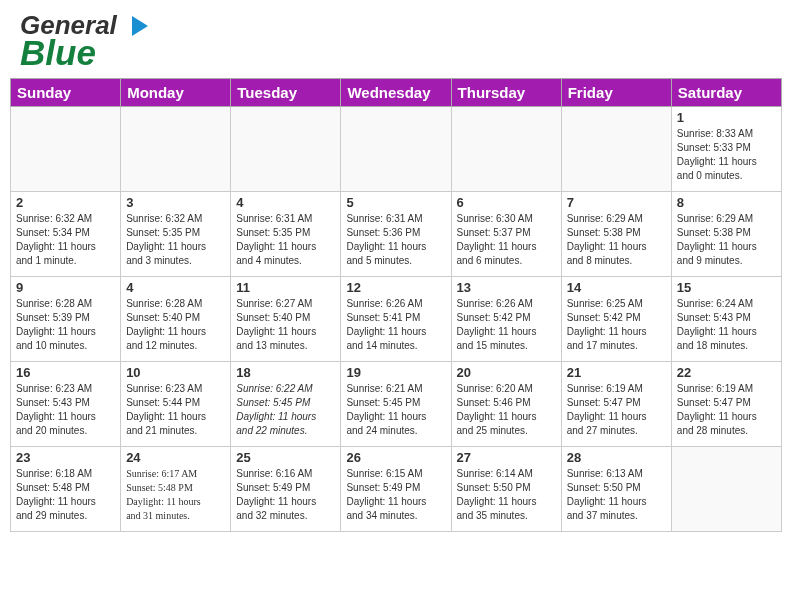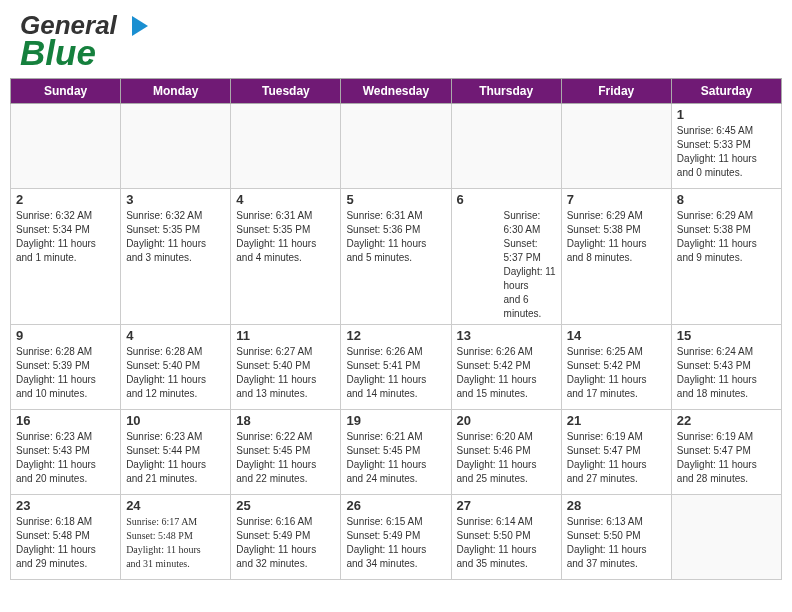--- a/index.html
+++ b/index.html
@@ -5,21 +5,21 @@
     * { box-sizing: border-box; margin: 0; padding: 0; }
     body { font-family: Arial, sans-serif; background: #fff; width: 792px; height: 612px; overflow: hidden; }
     
     .header { padding: 10px 20px 5px 20px; display: flex; justify-content: space-between; align-items: flex-start; }
     
     .title-section { text-align: right; }
     .main-title { font-size: 36px; font-weight: bold; color: #333; }
     .subtitle { font-size: 16px; color: #555; }
     
     .calendar { margin: 0 10px 5px 10px; border-collapse: collapse; width: calc(100% - 20px); }
-    .calendar th { background: #701a75; color: white; padding: 5px 6px; font-size: 12px; text-align: center; border: 1px solid #aaa; }
+    .calendar th { background: #a21caf; color: white; padding: 5px 6px; font-size: 15px; text-align: left; border: 1px solid #aaa; }
     .calendar td { border: 1px solid #ccc; padding: 3px 5px; vertical-align: top; width: 14.28%; font-size: 10.5px; color: #333; height: 85px; }
     .day-num { font-size: 13px; font-weight: bold; color: #333; display: block; margin-bottom: 2px; }
     .day-info { font-size: 10px; color: #333; line-height: 1.4; }
     .empty-cell { background: #f9f9f9; }
     
     .logo-wrapper { display: flex; align-items: center; gap: 0px; }
   </style>
 </head>
 <body>
 
@@ -55,21 +55,21 @@
     <tbody id="calendar-body">
     <tr>
           <td class="empty-cell"></td>
           <td class="empty-cell"></td>
           <td class="empty-cell"></td>
           <td class="empty-cell"></td>
           <td class="empty-cell"></td>
           <td class="empty-cell"></td>
           <td>
             <span class="day-num">1</span>
-            <div class="day-info" style="white-space: pre-line;">Sunrise: 6:45 AM
+            <div class="day-info" style="white-space: pre-line;">Sunrise: 8:33 AM
 Sunset: 5:33 PM
 Daylight: 11 hours
 and 0 minutes.</div>
           </td>
         </tr>
         <tr>
           <td>
             <span class="day-num">2</span>
             <div class="day-info" style="white-space: pre-line;">Sunrise: 6:32 AM
 Sunset: 5:34 PM
@@ -92,21 +92,21 @@
           </td>
           <td>
             <span class="day-num">5</span>
             <div class="day-info" style="white-space: pre-line;">Sunrise: 6:31 AM
 Sunset: 5:36 PM
 Daylight: 11 hours
 and 5 minutes.</div>
           </td>
           <td>
             <span class="day-num">6</span>
-            <div class="day-info" style="white-space: pre-line; margin-left: 47px;">Sunrise: 6:30 AM
+            <div class="day-info" style="white-space: pre-line;">Sunrise: 6:30 AM
 Sunset: 5:37 PM
 Daylight: 11 hours
 and 6 minutes.</div>
           </td>
           <td>
             <span class="day-num">7</span>
             <div class="day-info" style="white-space: pre-line;">Sunrise: 6:29 AM
 Sunset: 5:38 PM
 Daylight: 11 hours
 and 8 minutes.</div>
@@ -180,21 +180,21 @@
           </td>
           <td>
             <span class="day-num">10</span>
             <div class="day-info" style="white-space: pre-line;">Sunrise: 6:23 AM
 Sunset: 5:44 PM
 Daylight: 11 hours
 and 21 minutes.</div>
           </td>
           <td>
             <span class="day-num">18</span>
-            <div class="day-info" style="white-space: pre-line;">Sunrise: 6:22 AM
+            <div class="day-info" style="white-space: pre-line; font-style: italic;">Sunrise: 6:22 AM
 Sunset: 5:45 PM
 Daylight: 11 hours
 and 22 minutes.</div>
           </td>
           <td>
             <span class="day-num">19</span>
             <div class="day-info" style="white-space: pre-line;">Sunrise: 6:21 AM
 Sunset: 5:45 PM
 Daylight: 11 hours
 and 24 minutes.</div>

